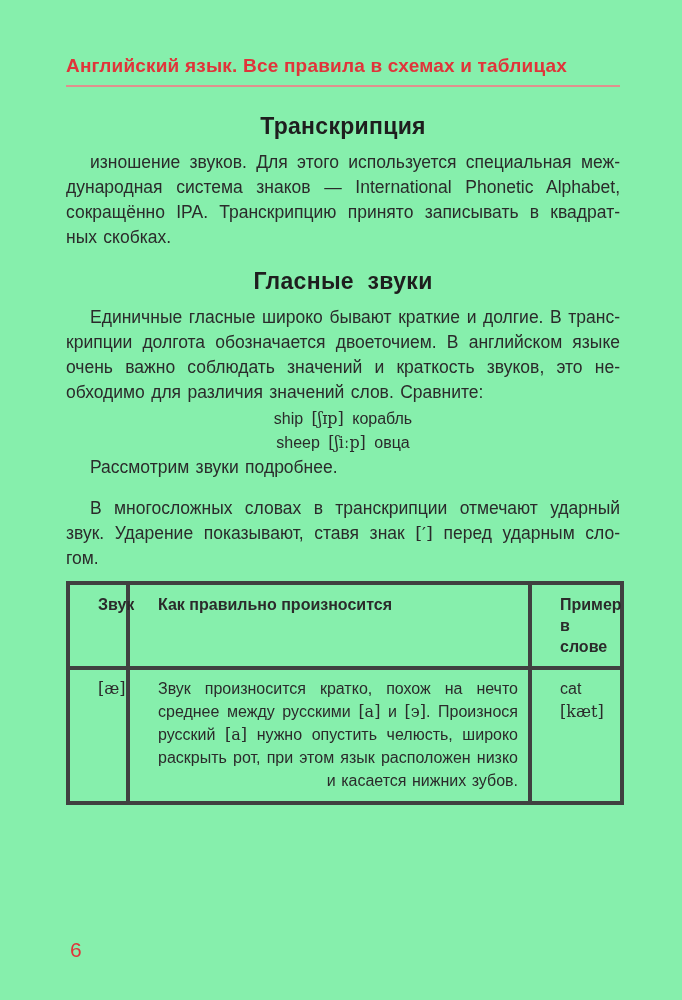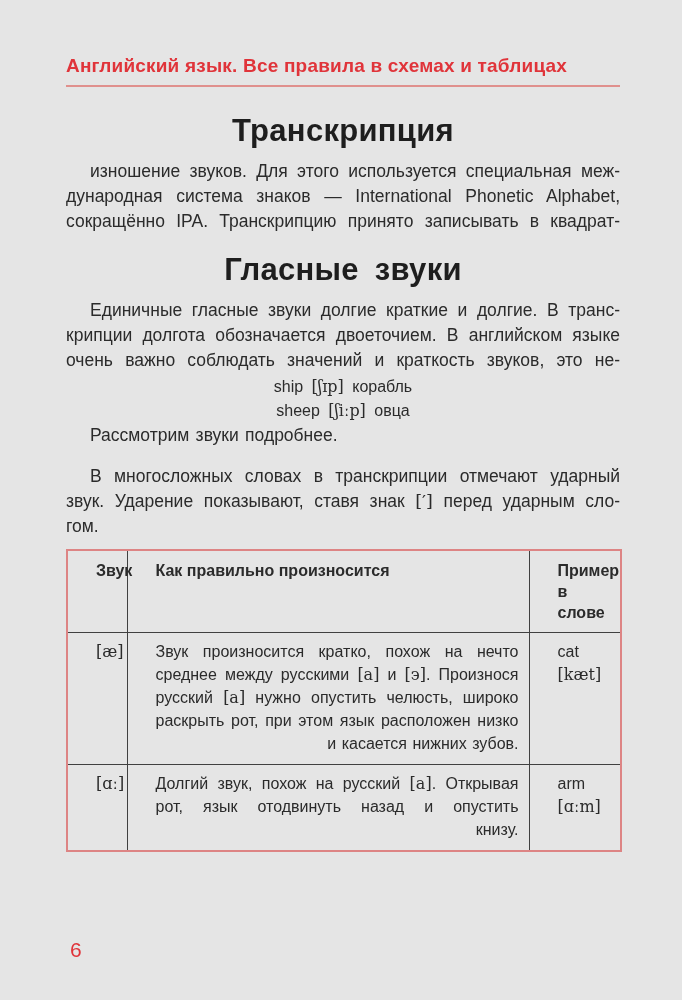--- a/index.html
+++ b/index.html
@@ -1,48 +1,48 @@
 <!DOCTYPE html>
 <html><head>
 <meta charset="utf-8">
 <style>
   html,body { margin:0; padding:0; background:#ffffff; }
   body { font-family:"Liberation Sans", sans-serif; color:#2b2b2b; }
   .page {
-    position:relative; width:682px; height:1000px; background:#e5e5e5;
+    position:relative; width:682px; height:1000px; background:#86efac;
     box-sizing:border-box; padding:54px 62px 0 66px;
     display:flex; flex-direction:column; overflow:hidden;
   }
   
   .running-head { color:#e0343a; font-weight:700; font-size:19px; line-height:23px; letter-spacing:0.2px; }
   .head-rule { height:2px; background:#e0908d; margin-top:8px; }
 
   
-  .section-title { font-size:31px; font-weight:700; color:#1e1e1e; text-align:center;
+  .section-title { font-size:23px; font-weight:700; color:#1e1e1e; text-align:center;
                    margin:26px 0 10px; word-spacing:7px; letter-spacing:0.3px; }
   .section-title.tight { margin-top:18px; }
 
   
   .para { font-size:17.5px; line-height:25px; word-spacing:1.5px; }
   .para .line { text-align:justify; text-align-last:justify; }
   .para .line.last { text-align:left; text-align-last:auto; }
   .para.indent .line:first-child { text-indent:24px; }
   .para.after-gap { margin-top:16px; }
 
   
   .examples { font-size:16px; line-height:24px; margin-top:2px; word-spacing:4px; }
   .examples .line { text-align:center; text-align-last:auto; }
 
   
   .ph { font-family:"DejaVu Serif", serif; }
 
   
   table.sounds { width:100%; border-collapse:collapse; table-layout:fixed;
                  margin-top:10px; font-size:16px; border:2px solid #dd8484; }
-  table.sounds th, table.sounds td { border:1px solid #404040; vertical-align:top;
+  table.sounds th, table.sounds td { border:4px solid #404040; vertical-align:top;
                  text-align:left; padding:7px 10px 9px 28px; }
   table.sounds th { font-weight:700; line-height:21px; padding-top:9px; }
   td.cell-desc { line-height:23px; word-spacing:1px; }
   td.cell-desc .line { text-align:justify; text-align-last:justify; }
   td.cell-desc .line.last { text-align:right; text-align-last:auto; }
   td.cell-sound, td.cell-example { line-height:23px; }
 
   
   .page-number { margin-top:auto; padding:0 0 38px 4px; color:#e0343a; font-size:21px; font-weight:500; }
 </style>
@@ -53,29 +53,31 @@
 
   <div class="running-head">Английский язык. Все правила в схемах и таблицах</div>
   <div class="head-rule"></div>
 
   <h1 class="section-title">Транскрипция</h1>
 
   <div class="para indent">
       <div class="line">изношение звуков. Для этого используется специальная меж-</div>
       <div class="line">дународная система знаков — International Phonetic Alphabet,</div>
       <div class="line">сокращённо IPA. Транскрипцию принято записывать в квадрат-</div>
+      <div class="line last">ных скобках.</div>
     </div>
 
   <h1 class="section-title tight">Гласные звуки</h1>
 
 
   <div class="para indent">
-      <div class="line">Единичные гласные звуки долгие краткие и долгие. В транс-</div>
+      <div class="line">Единичные гласные широко бывают краткие и долгие. В транс-</div>
       <div class="line">крипции долгота обозначается двоеточием. В английском языке</div>
       <div class="line">очень важно соблюдать значений и краткость звуков, это не-</div>
+      <div class="line last">обходимо для различия значений слов. Сравните:</div>
     </div>
 
   <div class="examples">
       <div class="line">ship <span class="ph">[ʃɪp]</span> корабль</div>
       <div class="line last">sheep <span class="ph">[ʃiːp]</span> овца</div>
     </div>
 
   <div class="para indent">
       <div class="line last">Рассмотрим звуки подробнее.</div>
     </div>
@@ -110,30 +112,18 @@
             <div class="line">среднее между русскими <span class="ph">[а]</span> и <span class="ph">[э]</span>. Произнося</div>
             <div class="line">русский <span class="ph">[а]</span> нужно опустить челюсть, широко</div>
             <div class="line">раскрыть рот, при этом язык расположен низко</div>
             <div class="line last">и касается нижних зубов.</div>
           </td>
           <td class="cell-example">
             <div class="line">cat</div>
             <div class="line"><span class="ph">[kæt]</span></div>
           </td>
         </tr>
-        <tr>
-          <td class="cell-sound"><span class="ph">[ɑː]</span></td>
-          <td class="cell-desc">
-            <div class="line">Долгий звук, похож на русский <span class="ph">[а]</span>. Открывая</div>
-            <div class="line">рот, язык отодвинуть назад и опустить</div>
-            <div class="line last">книзу.</div>
-          </td>
-          <td class="cell-example">
-            <div class="line">arm</div>
-            <div class="line"><span class="ph">[ɑːm]</span></div>
-          </td>
-        </tr>
       </tbody>
   </table>
 
   <div class="page-number">6</div>
 
 </div>
 
 </body></html>

